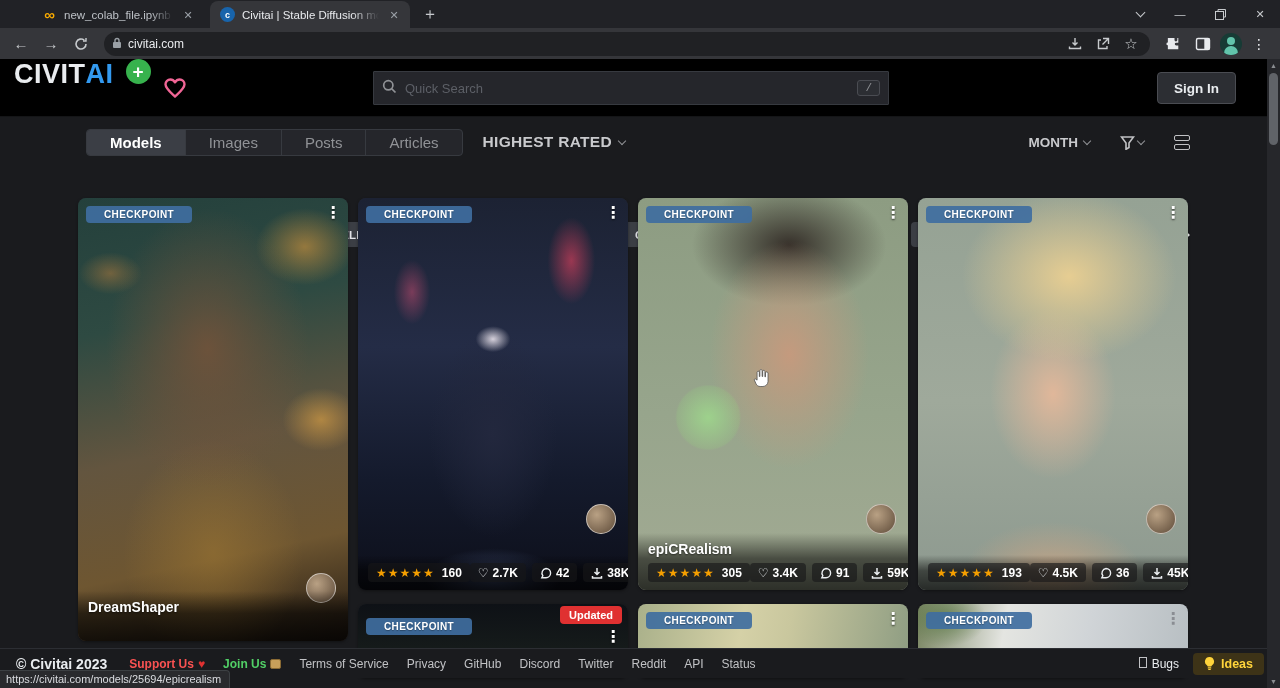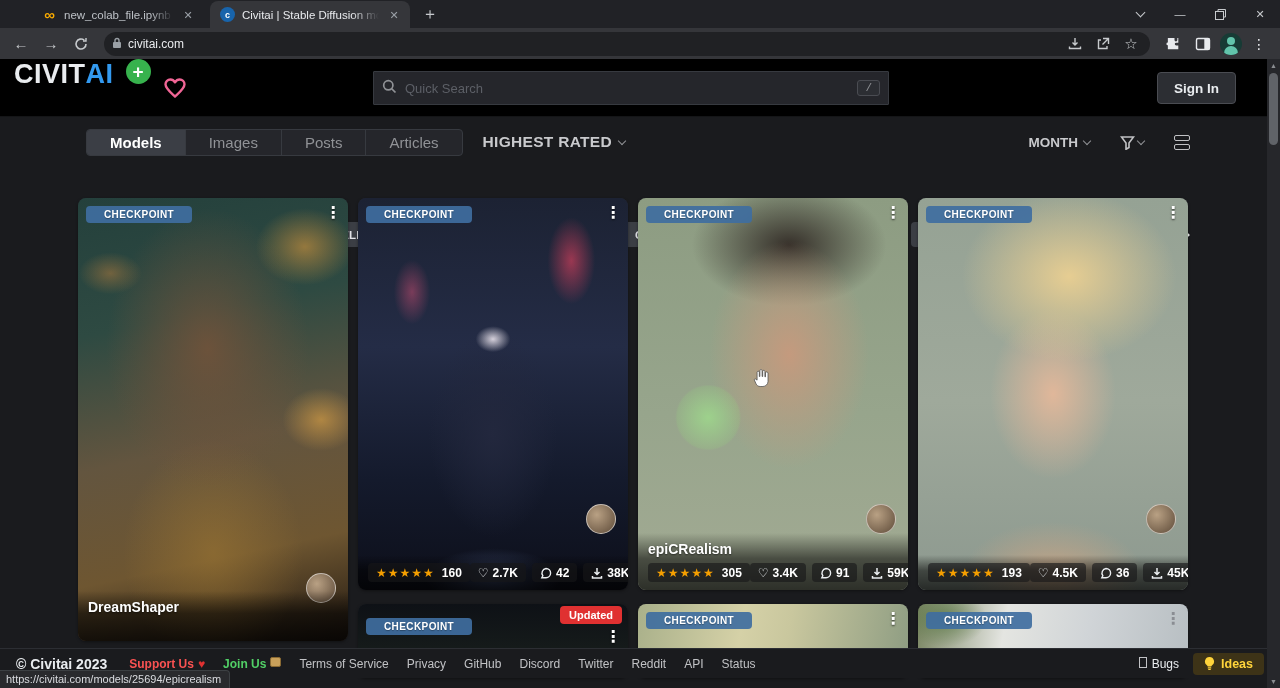--- a/index.html
+++ b/index.html
@@ -109,21 +109,21 @@
   .img-p1{background:radial-gradient(90px 26px at 50% 100%,rgba(120,160,110,.45),transparent 75%),linear-gradient(180deg,#0e1116,#1a211d)}
   .img-p2{background:linear-gradient(100deg,#a9b08a 0%,#d5d1a7 38%,#c9c79e 55%,#8d9c82 100%)}
   .img-p3{background:radial-gradient(60px 40px at 10% 20%,rgba(90,120,70,.8),transparent 70%),linear-gradient(100deg,#77835f 0%,#e4e5e1 32%,#d0d4d7 62%,#b7bec2 100%)}
 
   
   .footer{position:absolute;left:0;bottom:10px;width:1280px;height:30px;background:#1a1b1e;border-top:1px solid #2c2e33;display:flex;align-items:center;padding:0 16px;gap:18px}
   .copyright{font-size:14px;font-weight:700;color:#e9ecef;margin-right:4px}
   .flink{font-size:12px;color:#c1c2c5;white-space:nowrap}
   .flink.support{color:#fa5252;font-weight:600;display:flex;align-items:center;gap:4px}
   .flink.support .hh{color:#e03131;font-size:12px}
-  .flink.join{color:#51cf66;font-weight:600;display:flex;gap:4px}
+  .flink.join{color:#51cf66;font-weight:600;display:flex;align-items:center;gap:4px}
   .joinbox{display:inline-block;width:11px;height:10px;background:#c9a05a;border:1px solid #8a6a33;border-radius:2px}
   .footer .fright{margin-left:auto;display:flex;align-items:center;gap:14px}
   .bugs{font-size:12px;color:#e9ecef;display:flex;align-items:flex-start;gap:5px}
   .tofu{display:inline-block;width:8px;height:11px;border:1px solid #c1c2c5}
   .ideas{display:flex;align-items:center;gap:6px;background:#3d3317;border-radius:4px;padding:4px 11px;color:#ffd43b;font-size:12.5px;font-weight:600}
 
   .statusbar{position:absolute;left:0;bottom:0;background:#292a2d;border:1px solid #3c4043;border-left:none;border-bottom:none;border-radius:0 4px 0 0;padding:2px 8px 3px 6px;font-size:11px;color:#dadce0;white-space:nowrap}
 
   
   .scroll{position:absolute;top:59px;right:0;width:13px;height:629px;background:#26272b}

